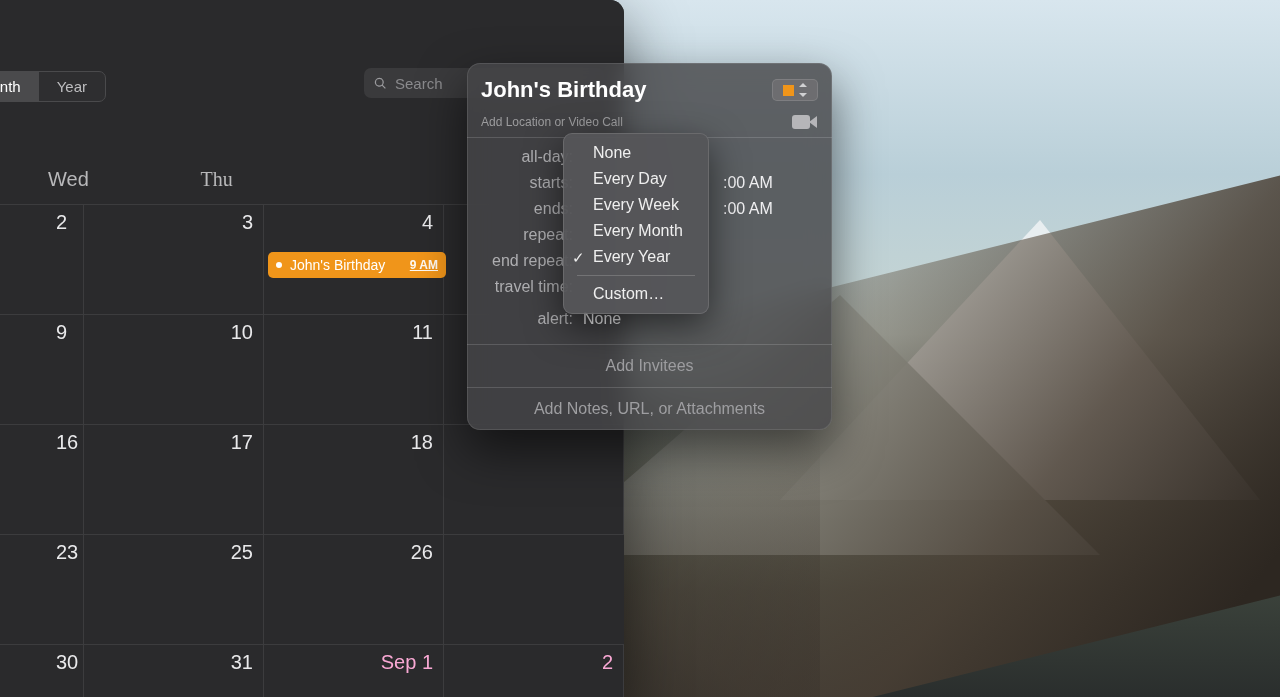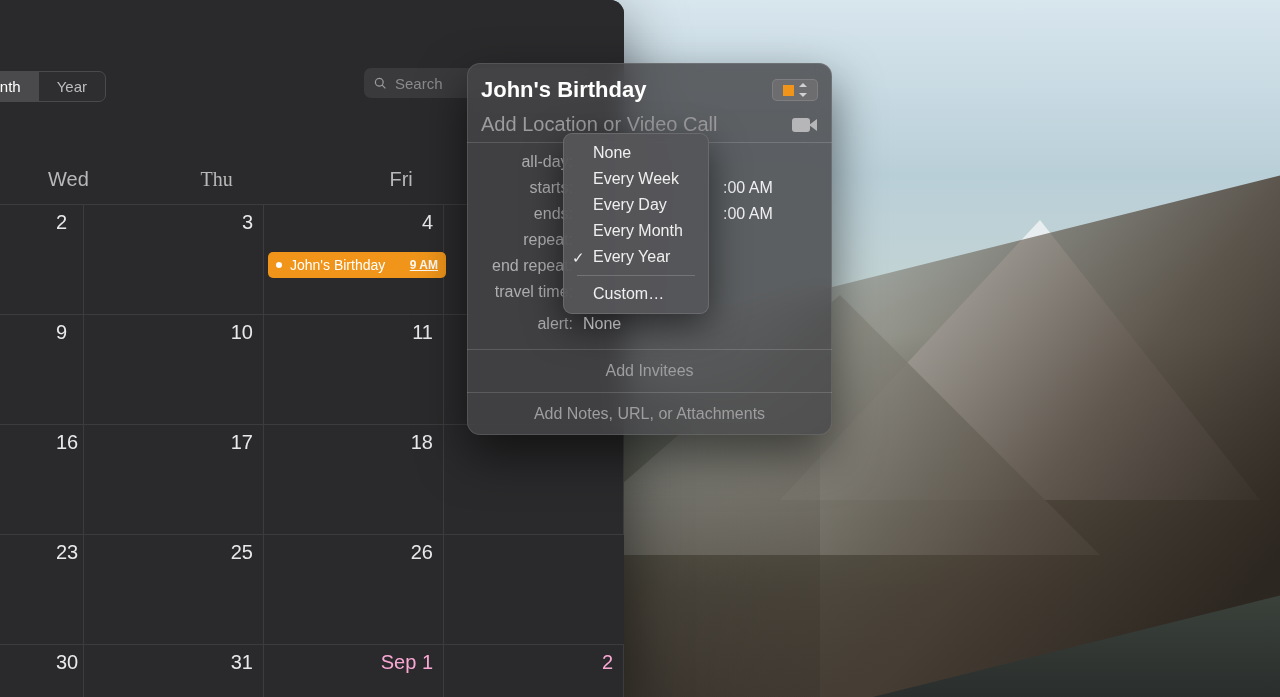--- a/index.html
+++ b/index.html
@@ -79,21 +79,21 @@
     box-shadow: 0 20px 48px rgba(0,0,0,0.55), inset 0 0 0 1px rgba(255,255,255,0.10);
     color:#e9e9eb;
   }
   .popover .header { padding:14px 14px 6px 14px;}
   .popover .title-row { display:flex; align-items:center; }
   .popover .title { font-size:22px; font-weight:700; color:#fff; flex:1;}
   .color-select { width:46px; height:22px; background:#6d6d70; border-radius:5px; display:flex; align-items:center; justify-content:center; gap:4px; box-shadow: inset 0 0 0 1px rgba(255,255,255,0.12);}
   .color-select .sw { width:11px; height:11px; background:#f0951a; }
   .color-select svg { width:10px; height:14px; fill:#d0d0d2;}
   .loc-row { display:flex; align-items:center; margin-top:10px; }
-  .loc-row .ph { font-size:20px; color:#9c9c9e; flex:1;}
+  .loc-row .ph { font-size:12px; color:#9c9c9e; flex:1;}
   .video-icon { width:26px; height:18px; position:relative; }
   .video-icon .body { width:18px; height:14px; background:#b6b6b9; border-radius:3px; position:absolute; left:0; top:2px;}
   .video-icon .tri { position:absolute; left:17px; top:3px; width:0; height:0; border-top:6px solid transparent; border-bottom:6px solid transparent; border-right:8px solid #b6b6b9;}
 
   .divider { height:1px; background:rgba(255,255,255,0.15); }
 
   .details { padding:10px 14px 8px 14px; font-size:16px; }
   .drow { display:flex; margin-bottom:8px; }
   .drow .lab { width:102px; text-align:right; color:#aeaeb1; padding-right:10px;}
   .drow .val { color:#f0f0f2; }
@@ -136,21 +136,20 @@
         <svg viewBox="0 0 16 16">
             <path d="M6.5 1a5.5 5.5 0 014.38 8.83l3.65 3.64-1.06 1.06-3.64-3.65A5.5 5.5 0 116.5 1zm0 1.5a4 4 0 100 8 4 4 0 000-8z"></path>
           </svg>
         <input type="text" placeholder="Search" style="">
       </div>
     </div>
 
     <div class="day-headers">
       <div>Wed</div>
       <div>Thu</div>
-      <div>Fri</div>
       <div></div>
     </div>
 
     <div class="grid">
       <div class="row">
         <div class="cell c0">2</div>
         <div class="cell c1">3</div>
         <div class="cell c2">4</div>
         <div class="cell c3"></div>
       </div>
@@ -237,21 +236,21 @@
         </div>
     </div>
     <div class="divider"></div>
     <div class="section">Add Invitees</div>
     <div class="divider"></div>
     <div class="section">Add Notes, URL, or Attachments</div>
   </div>
 
   <div class="menu">
     <div class="mi">None</div>
+    <div class="mi">Every Day</div>
     <div class="mi">Every Week</div>
-    <div class="mi">Every Day</div>
     <div class="mi">Every Month</div>
     <div class="mi"><span class="check">✓</span><span>Every Year</span></div>
     <div class="sep"></div>
     <div class="mi">Custom…</div>
   </div>
 
 </div>
 
 </body></html>

